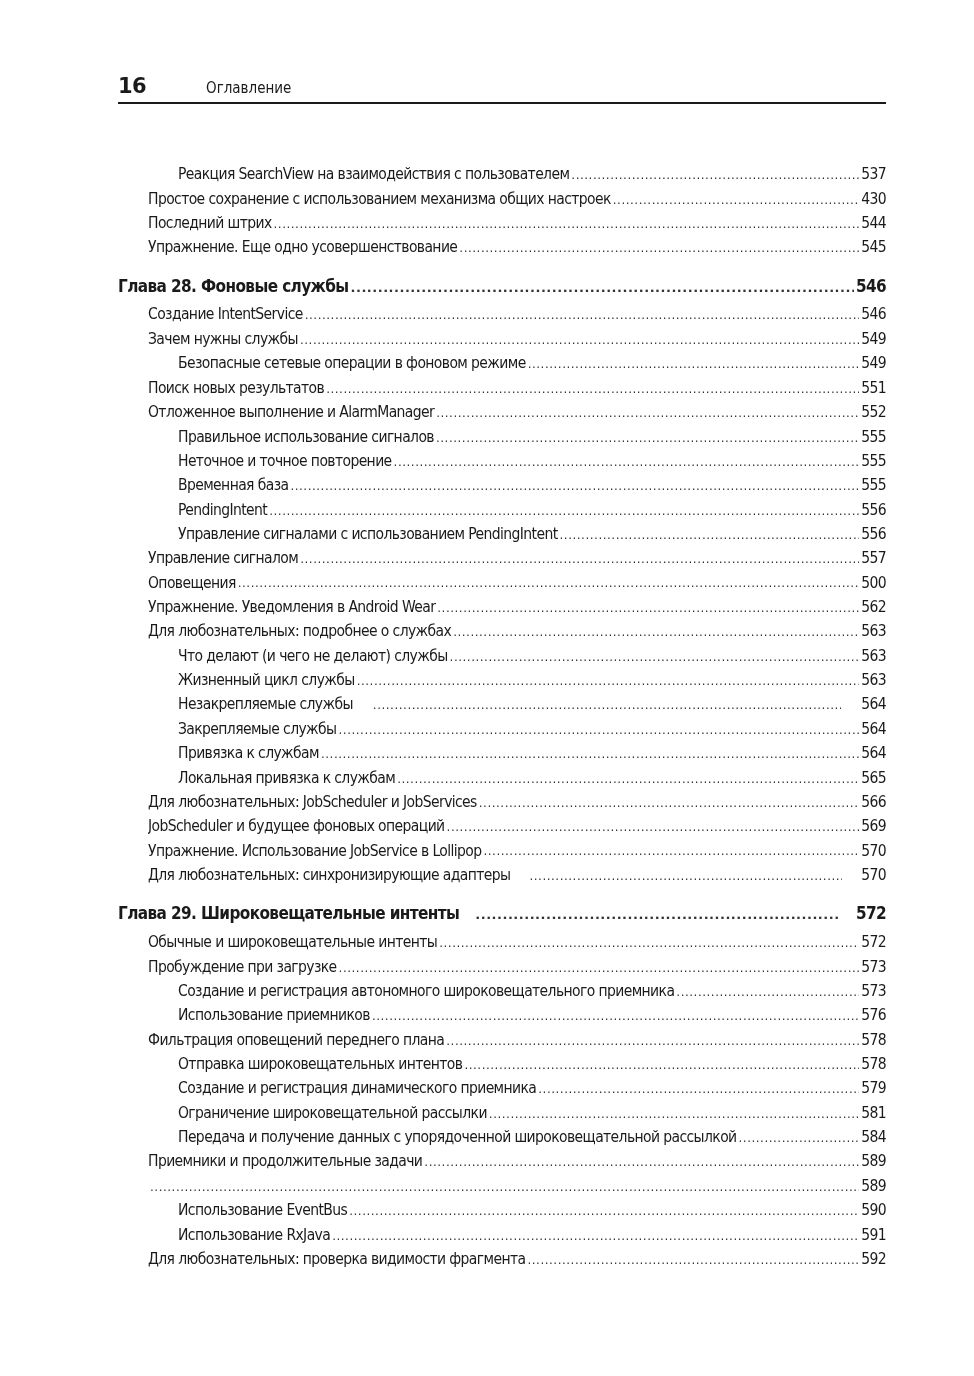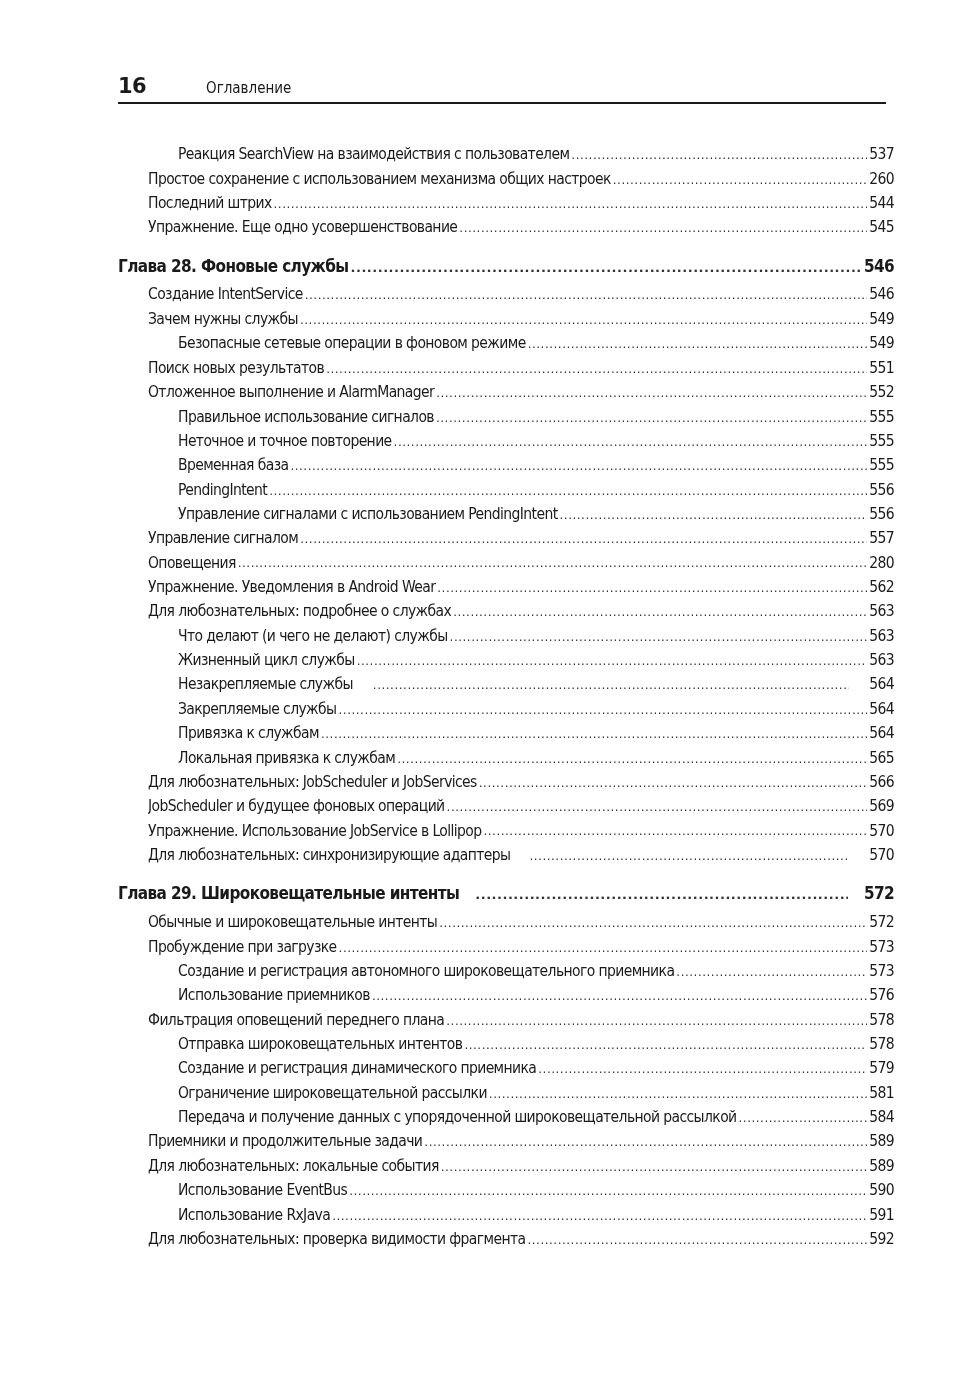--- a/index.html
+++ b/index.html
@@ -4,22 +4,22 @@
 <style>
   html, body { margin: 0; padding: 0; background: #ffffff; }
   body { width: 974px; height: 1376px; position: relative; overflow: hidden;
          font-family: "DejaVu Sans", "Liberation Sans", sans-serif; color: #1a1a1a; }
   .page-num { position: absolute; left: 118px; top: 74px; font-size: 21px; font-weight: bold;
               font-family: "DejaVu Sans", sans-serif; letter-spacing: -0.5px; }
   .running-head { position: absolute; left: 206px; top: 79px; font-size: 15px;
                   font-family: "DejaVu Sans", sans-serif; transform: scaleX(0.9); transform-origin: left center; }
   .rule { position: absolute; left: 118px; width: 768px; top: 102px; height: 2px; background: #1a1a1a; }
   .toc { position: absolute; left: 0; top: 0; width: 974px; }
-  .entry { position: absolute; right: 80px; display: flex; align-items: baseline;
-           font-size: 15.5px; line-height: 20px; white-space: nowrap; overflow: hidden; }
+  .entry { position: absolute; right: 88px; display: flex; align-items: baseline;
+           font-size: 15.5px; line-height: 20px; white-space: nowrap; overflow: hidden; margin-top: 20px; }
   .entry .title { flex: 0 0 auto; transform-origin: left; }
   .entry .dots { flex: 1 1 auto; overflow: hidden; margin: 0 2px; letter-spacing: 0.5px; color: #333; font-size: 12px; }
   .entry .dots::before { content: "................................................................................................................................................................................................................................................"; }
   .entry .page { flex: 0 0 auto; text-align: right; }
   .lvl0 { left: 118px; font-weight: bold; font-size: 17px; }
   .lvl0 .dots { font-weight: bold; font-size: 13px; }
   .lvl1 { left: 148px; }
   .lvl2 { left: 178px; }
   .cond { font-stretch: condensed; letter-spacing: -0.6px; }
 </style>
@@ -34,21 +34,21 @@
 
 <div class="toc" id="toc">
     <div class="entry lvl2" style="top: 144px;">
       <span class="title cond">Реакция SearchView на взаимодействия с пользователем</span>
       <span class="dots"></span>
       <span class="page cond">537</span>
     </div>
     <div class="entry lvl1" style="top: 169px;">
       <span class="title cond">Простое сохранение с использованием механизма общих настроек</span>
       <span class="dots"></span>
-      <span class="page cond">260</span>
+      <span class="page cond">430</span>
     </div>
     <div class="entry lvl1" style="top: 193px;">
       <span class="title cond">Последний штрих</span>
       <span class="dots"></span>
       <span class="page cond">544</span>
     </div>
     <div class="entry lvl1" style="top: 217px;">
       <span class="title cond">Упражнение. Еще одно усовершенствование</span>
       <span class="dots"></span>
       <span class="page cond">545</span>
@@ -109,21 +109,21 @@
       <span class="page cond">556</span>
     </div>
     <div class="entry lvl1" style="top: 528px;">
       <span class="title cond">Управление сигналом</span>
       <span class="dots"></span>
       <span class="page cond">557</span>
     </div>
     <div class="entry lvl1" style="top: 553px; align-items: center;">
       <span class="title cond">Оповещения</span>
       <span class="dots"></span>
-      <span class="page cond">280</span>
+      <span class="page cond">500</span>
     </div>
     <div class="entry lvl1" style="top: 577px;">
       <span class="title cond">Упражнение. Уведомления в Android Wear</span>
       <span class="dots"></span>
       <span class="page cond">562</span>
     </div>
     <div class="entry lvl1" style="top: 601px;">
       <span class="title cond">Для любознательных: подробнее о службах</span>
       <span class="dots"></span>
       <span class="page cond">563</span>
@@ -227,21 +227,20 @@
       <span class="title cond">Передача и получение данных с упорядоченной широковещательной рассылкой</span>
       <span class="dots"></span>
       <span class="page cond">584</span>
     </div>
     <div class="entry lvl1" style="top: 1131px;">
       <span class="title cond">Приемники и продолжительные задачи</span>
       <span class="dots"></span>
       <span class="page cond">589</span>
     </div>
     <div class="entry lvl1" style="top: 1156px;">
-      <span class="title cond">Для любознательных: локальные события</span>
       <span class="dots"></span>
       <span class="page cond">589</span>
     </div>
     <div class="entry lvl2" style="top: 1180px;">
       <span class="title cond">Использование EventBus</span>
       <span class="dots"></span>
       <span class="page cond">590</span>
     </div>
     <div class="entry lvl2" style="top: 1205px;">
       <span class="title cond">Использование RxJava</span>

